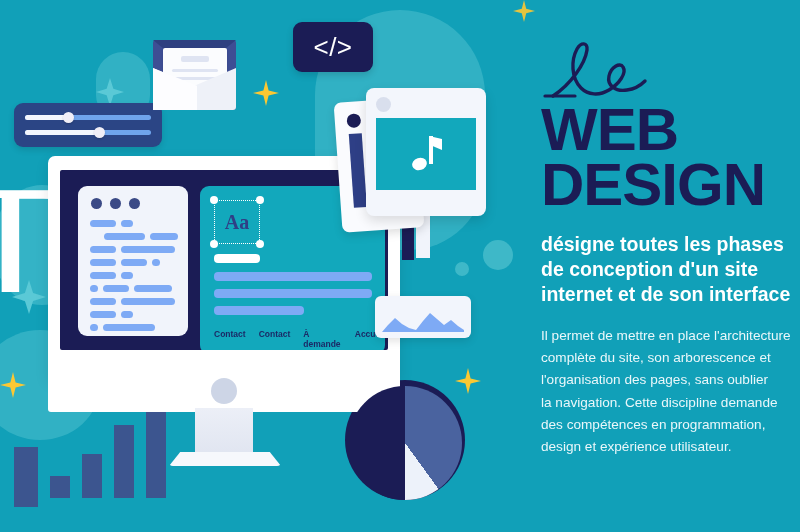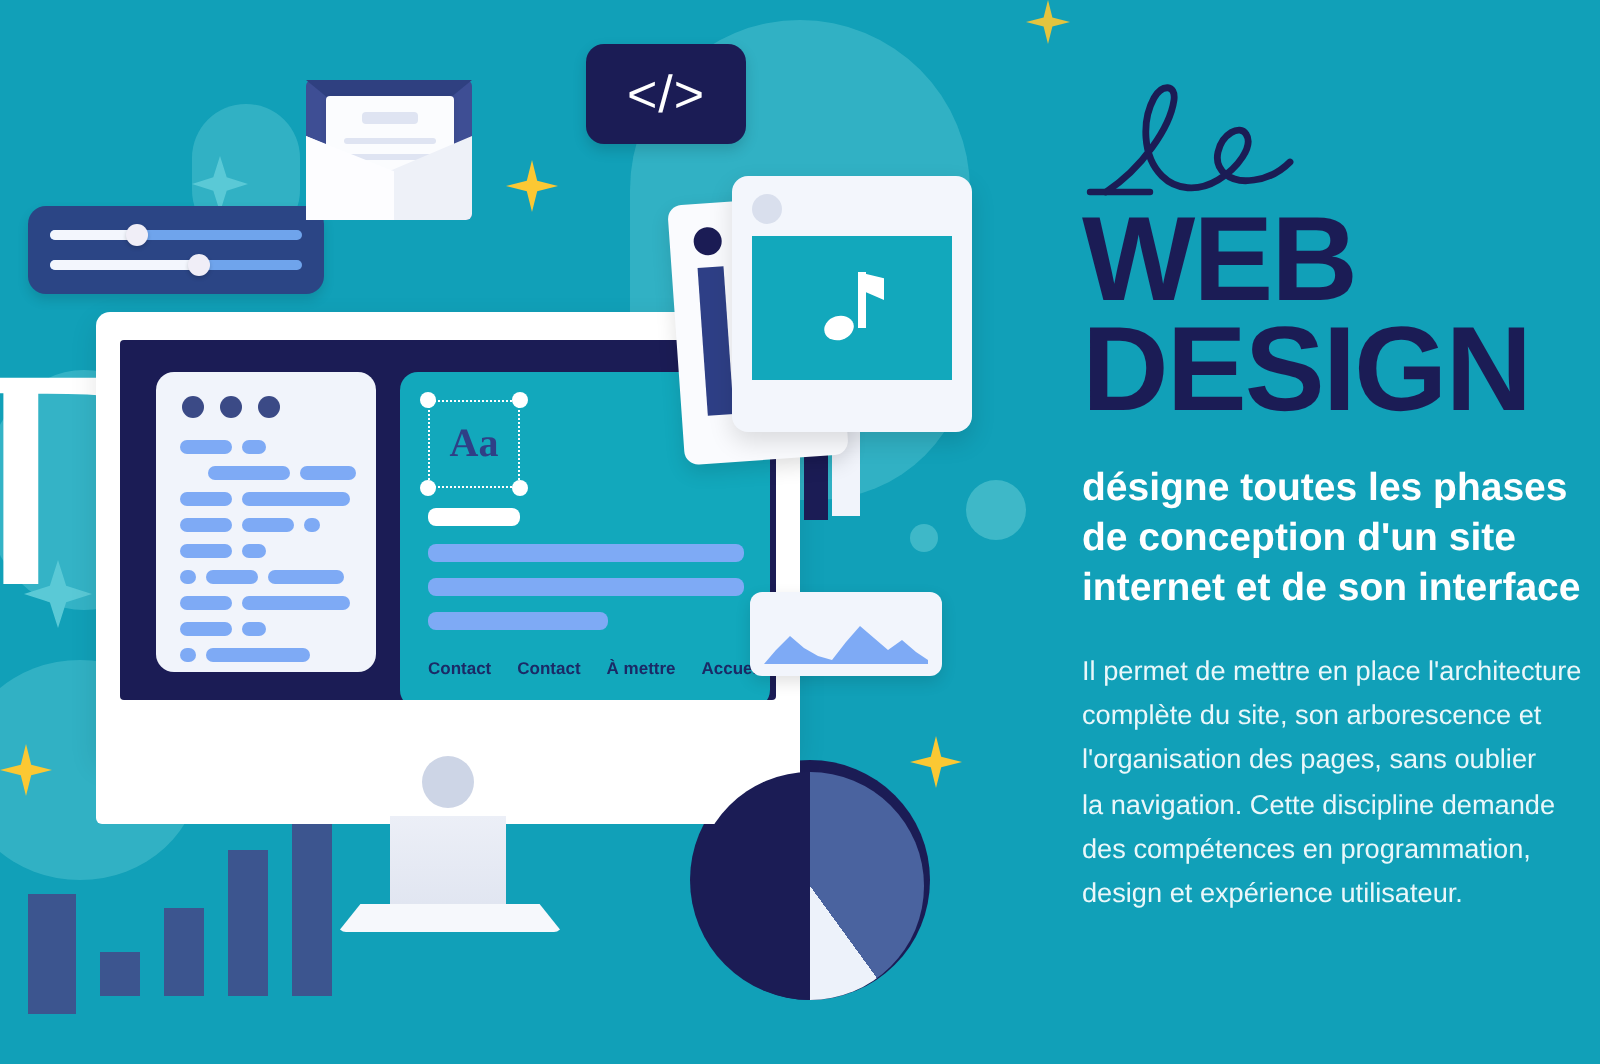--- a/index.html
+++ b/index.html
@@ -409,21 +409,21 @@
             <span class="aa-h bl"></span>
             <span class="aa-h br"></span>
           </div>
           <div class="cc-bar cc-white"></div>
           <div class="cc-bar cc-b1"></div>
           <div class="cc-bar cc-b2"></div>
           <div class="cc-bar cc-b3"></div>
           <div class="navlinks">
             <span>Contact</span>
             <span>Contact</span>
-            <span>À mettre</span>
+            <span>À demande</span>
             <span>Accueil</span>
           </div>
         </div>
 
       </div>
     </div>
     <div class="mon-chin"></div>
     <div class="mon-dot"></div>
     <div class="mon-neck"></div>
     <div class="mon-base"></div>

